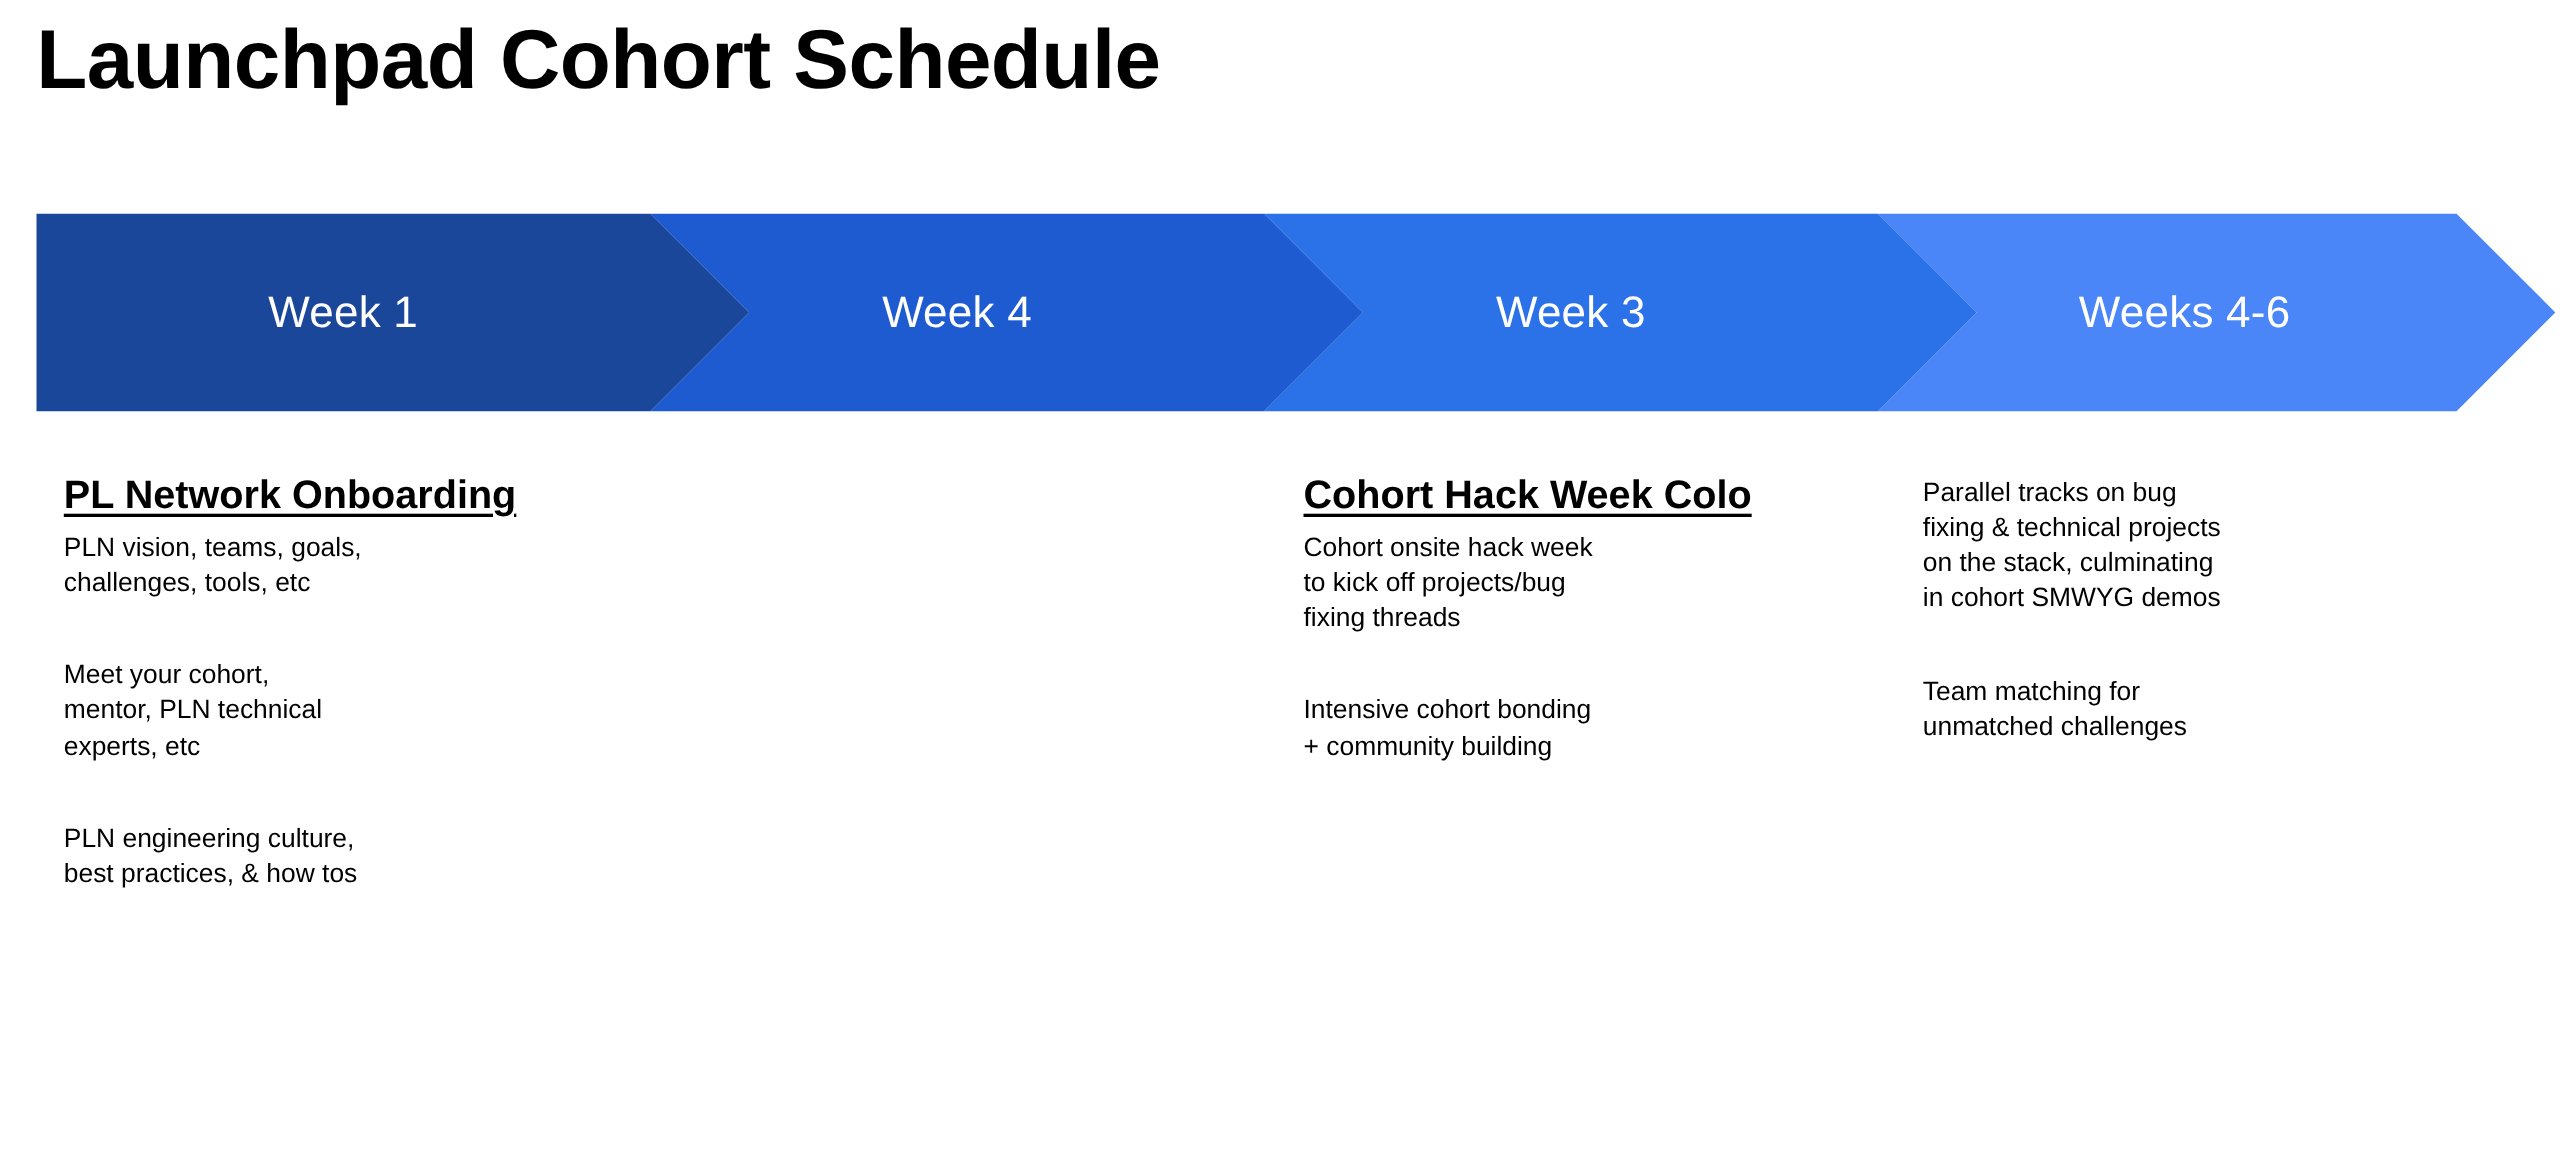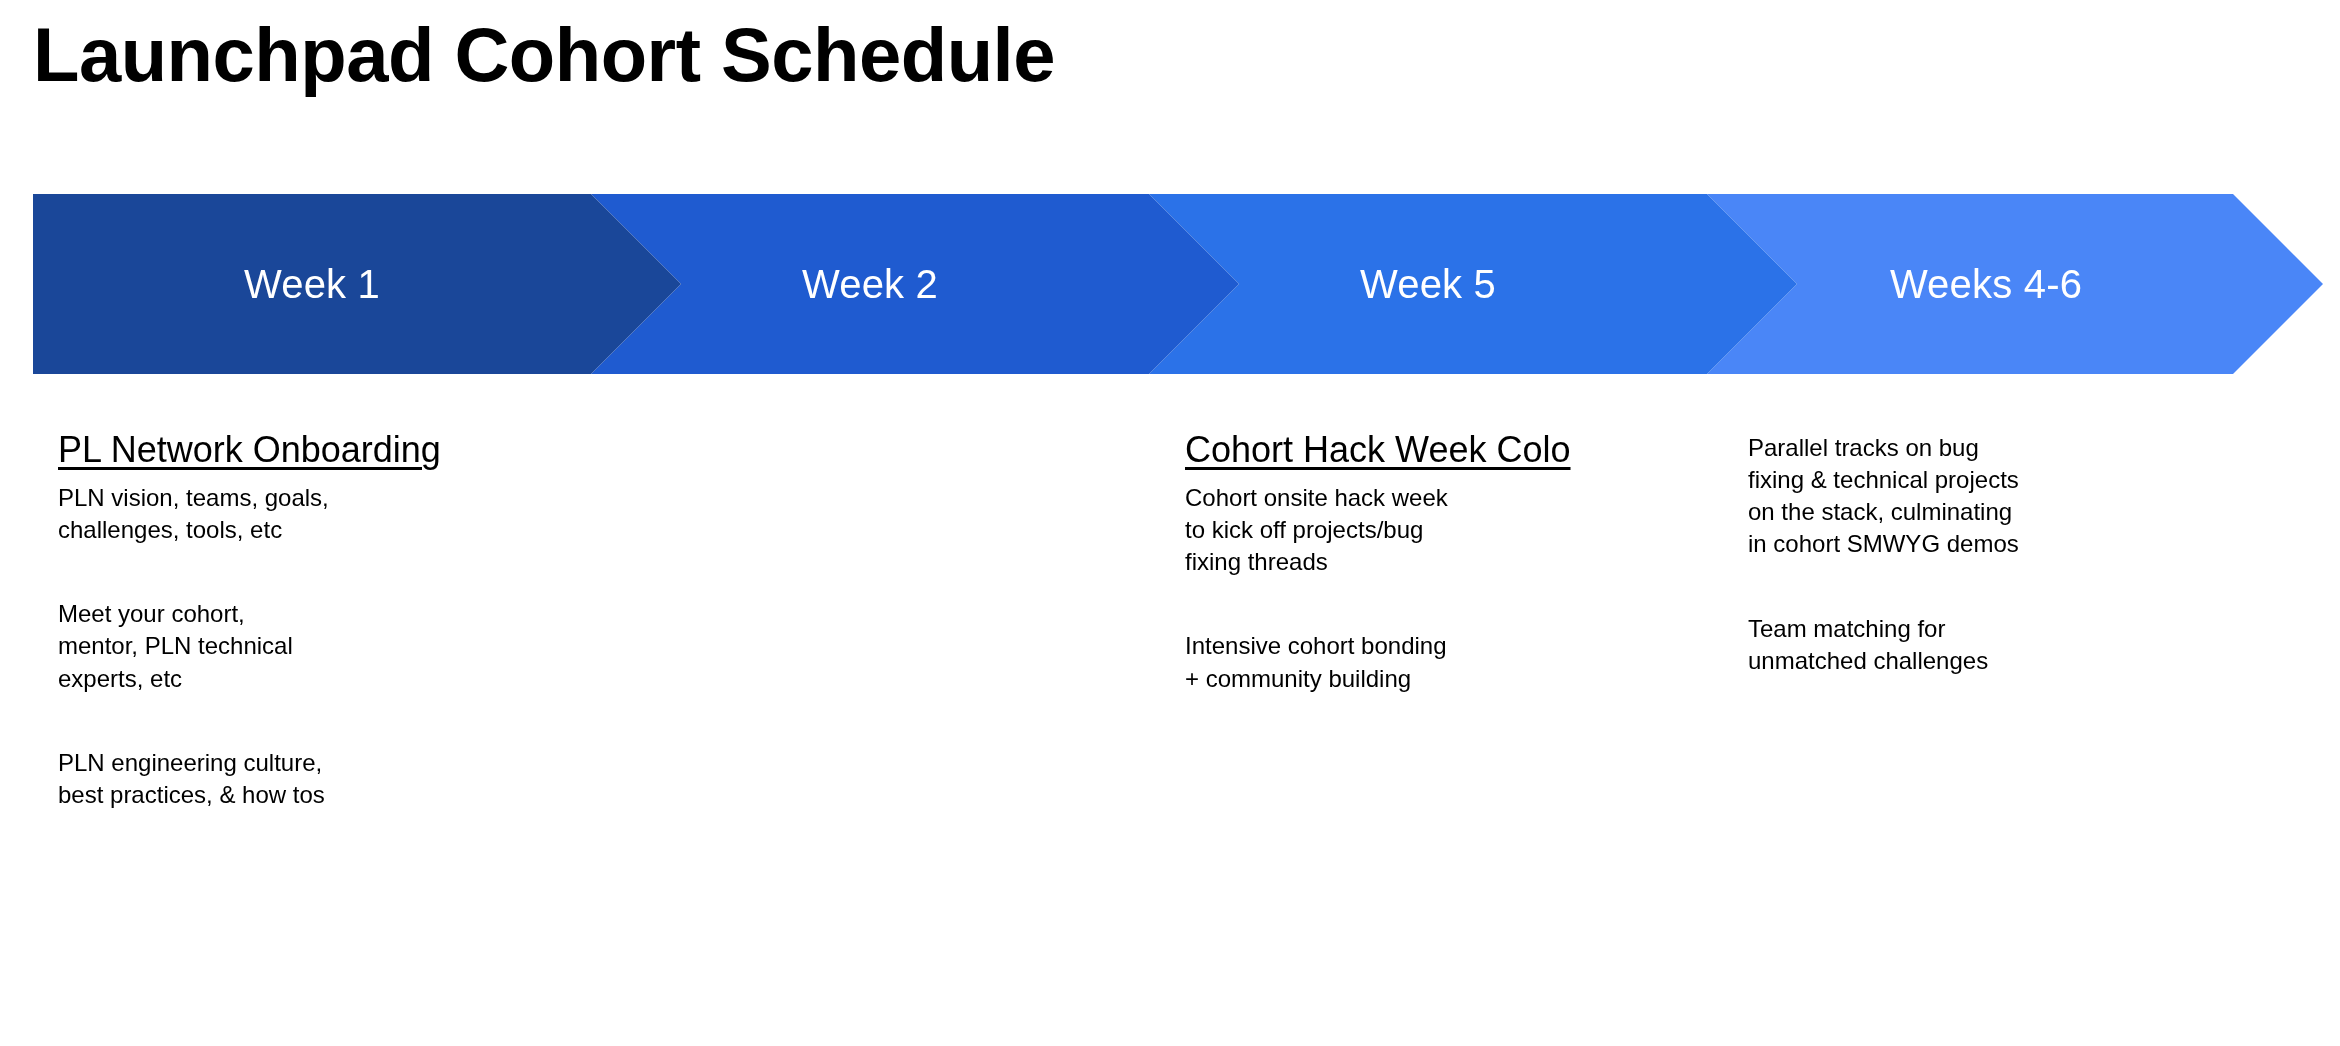--- a/index.html
+++ b/index.html
@@ -79,21 +79,21 @@
     top: 0;
   }
 
   #column-0 { left: 58px;   width: 530px; }
   #column-1 { left: 622px;  width: 530px; }
   #column-2 { left: 1185px; width: 530px; }
   #column-3 { left: 1748px; width: 560px; }
 
   .column-heading {
     font-size: 36px;
-    font-weight: 400;
+    font-weight: 700;
     line-height: 1.0;
     text-decoration: underline;
     text-underline-offset: 5px;
     text-decoration-thickness: 3px;
     margin-bottom: 14px;
     white-space: nowrap;
   }
 
   .column-para {
     font-size: 24px;
@@ -120,24 +120,24 @@
 
     <polygon id="chevron-shape-1" points="558,0 1116,0 1206,90 1116,180 558,180 648,90" fill="#1f5bd0"></polygon>
 
     <polygon id="chevron-shape-0" points="0,0 558,0 648,90 558,180 0,180" fill="#1a4799"></polygon>
   </svg>
 
   <div class="chevron-label" id="chevron-label-0">
     <span>Week 1</span>
   </div>
   <div class="chevron-label" id="chevron-label-1">
-    <span>Week 2</span>
+    <span>Week 4</span>
   </div>
   <div class="chevron-label" id="chevron-label-2">
-    <span>Week 5</span>
+    <span>Week 3</span>
   </div>
   <div class="chevron-label" id="chevron-label-3">
     <span>Weeks 4-6</span>
   </div>
 </div>
 
 <div id="columns">
 
   <div class="column" id="column-0">
     <div class="column-heading">PL Network Onboarding</div>

